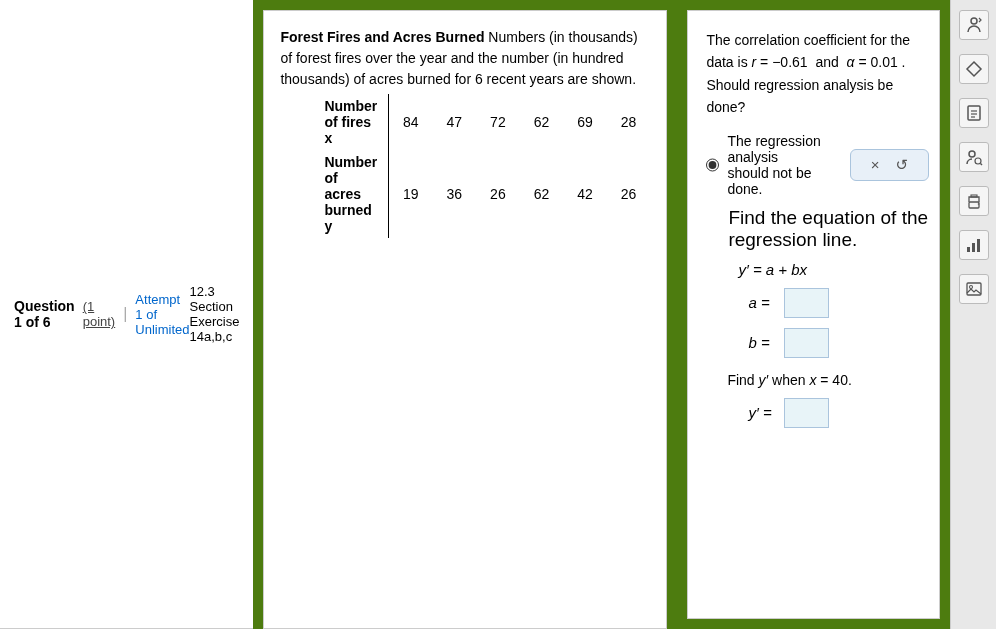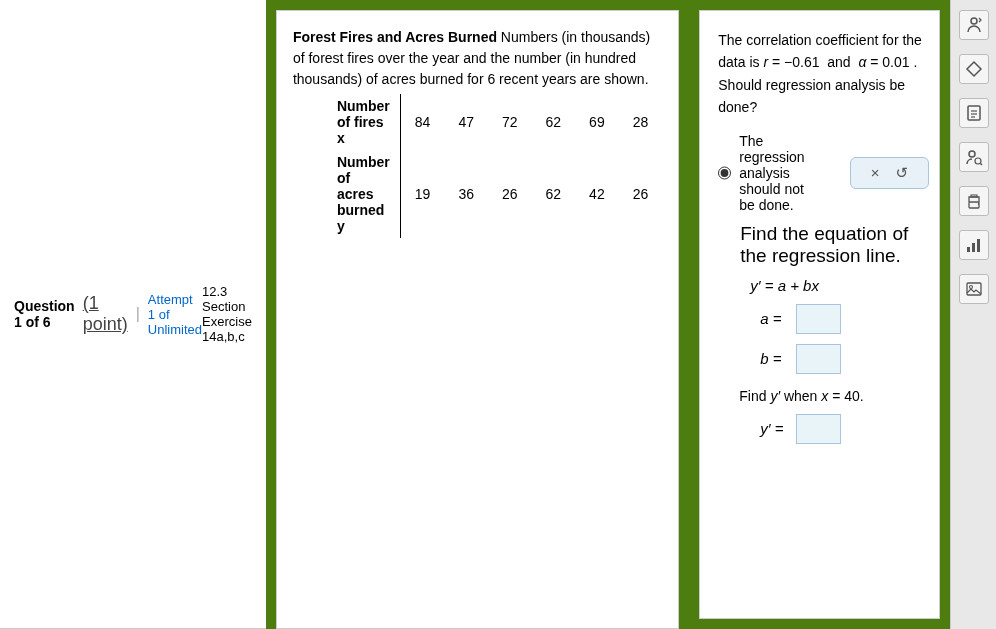--- a/index.html
+++ b/index.html
@@ -29,21 +29,21 @@
       display: flex;
       align-items: center;
       gap: 8px;
     }
     .question-label {
       font-weight: bold;
       font-size: 14px;
       color: #000;
     }
     .point-label {
-      font-size: 18px;
+      font-size: 13px;
       color: #444;
       text-decoration: underline;
     }
     .divider {
       color: #aaa;
       font-size: 16px;
     }
     .attempt-label {
       font-size: 13px;
       color: #0066cc;

